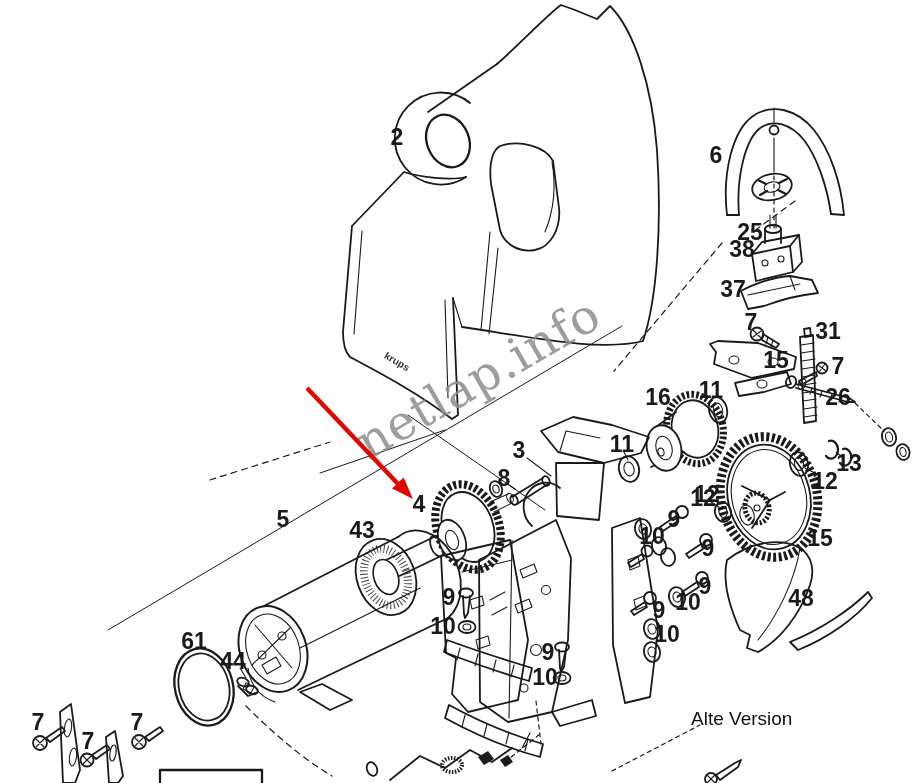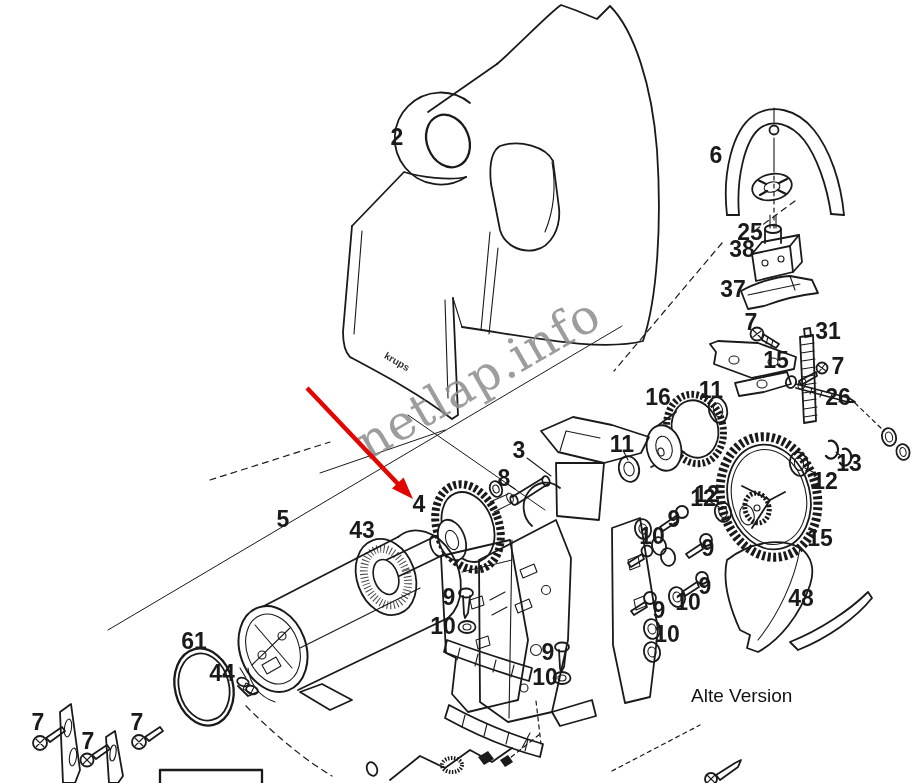--- a/index.html
+++ b/index.html
@@ -341,21 +341,21 @@
 
   <div class="brand-mark">krups</div>
 
   <svg class="overlay" width="921" height="783" viewBox="0 0 921 783">
     <g>
       <line x1="307" y1="388" x2="399" y2="485" stroke="var(--color-arrow,#e10600)" stroke-width="4.5"></line>
       <polygon points="413,499 403.6,477.6 392,488.6" fill="var(--color-arrow,#e10600)"></polygon>
     </g>
   </svg>
 
-  <div class="version-note" style="left:691px;top:685px">Alte Version</div>
+  <div class="version-note" style="left:691px;top:708px">Alte Version</div>
 
   <div style="position:absolute;left:0;top:0;width:100%;height:100%;">
       <span class="callout" style="left: 397px; top: 137px;">2</span>
       <span class="callout" style="left: 716px; top: 155px;">6</span>
       <span class="callout" style="left: 750px; top: 209px; margin-top: 23px;">25</span>
       <span class="callout" style="left: 742px; top: 249px;">38</span>
       <span class="callout" style="left: 733px; top: 289px;">37</span>
       <span class="callout" style="left: 751px; top: 322px;">7</span>
       <span class="callout" style="left: 828px; top: 331px;">31</span>
       <span class="callout" style="left: 838px; top: 366px;">7</span>
@@ -368,21 +368,21 @@
       <span class="callout" style="left: 825px; top: 481px;">12</span>
       <span class="callout" style="left: 707px; top: 494px;">12</span>
       <span class="callout" style="left: 820px; top: 538px;">15</span>
       <span class="callout" style="left: 801px; top: 598px;">48</span>
       <span class="callout" style="left: 519px; top: 450px;">3</span>
       <span class="callout" style="left: 504px; top: 478px;">8</span>
       <span class="callout" style="left: 419px; top: 504px;">4</span>
       <span class="callout" style="left: 283px; top: 519px;">5</span>
       <span class="callout" style="left: 362px; top: 530px;">43</span>
       <span class="callout" style="left: 194px; top: 641px;">61</span>
-      <span class="callout" style="left: 222px; top: 661px; margin-top: 12px;">44</span>
+      <span class="callout" style="left: 233px; top: 661px;">44</span>
       <span class="callout" style="left: 449px; top: 597px;">9</span>
       <span class="callout" style="left: 443px; top: 626px;">10</span>
       <span class="callout" style="left: 548px; top: 652px;">9</span>
       <span class="callout" style="left: 545px; top: 677px;">10</span>
       <span class="callout" style="left: 703px; top: 498px;">12</span>
       <span class="callout" style="left: 674px; top: 519px;">9</span>
       <span class="callout" style="left: 652px; top: 536px;">10</span>
       <span class="callout" style="left: 708px; top: 548px;">9</span>
       <span class="callout" style="left: 705px; top: 586px;">9</span>
       <span class="callout" style="left: 688px; top: 602px;">10</span>

